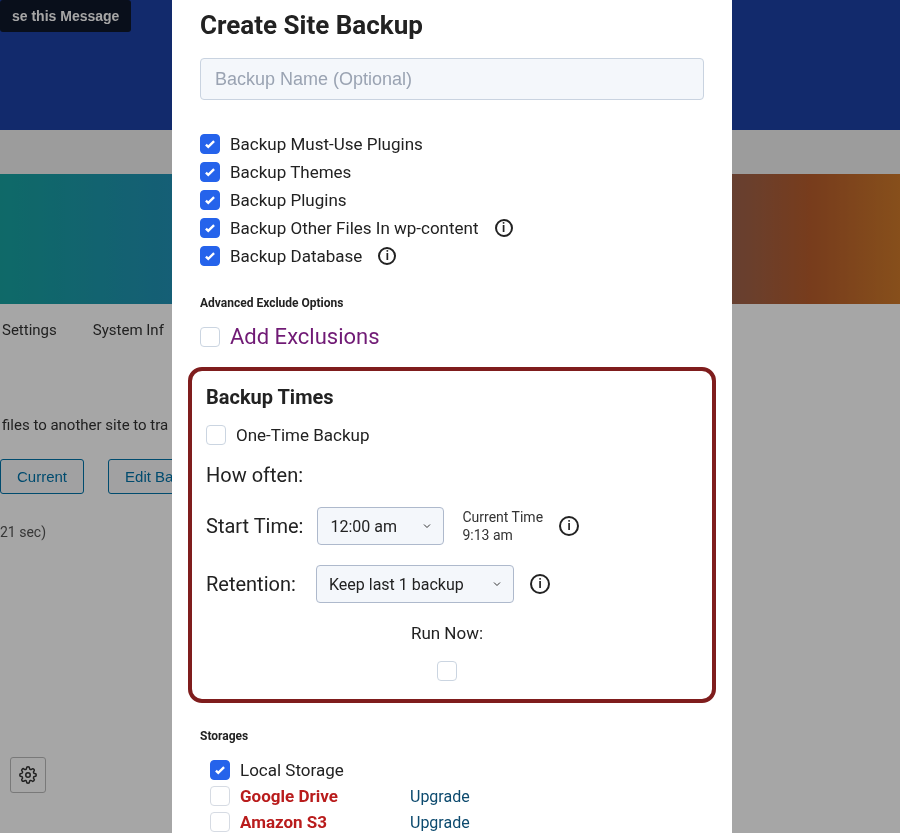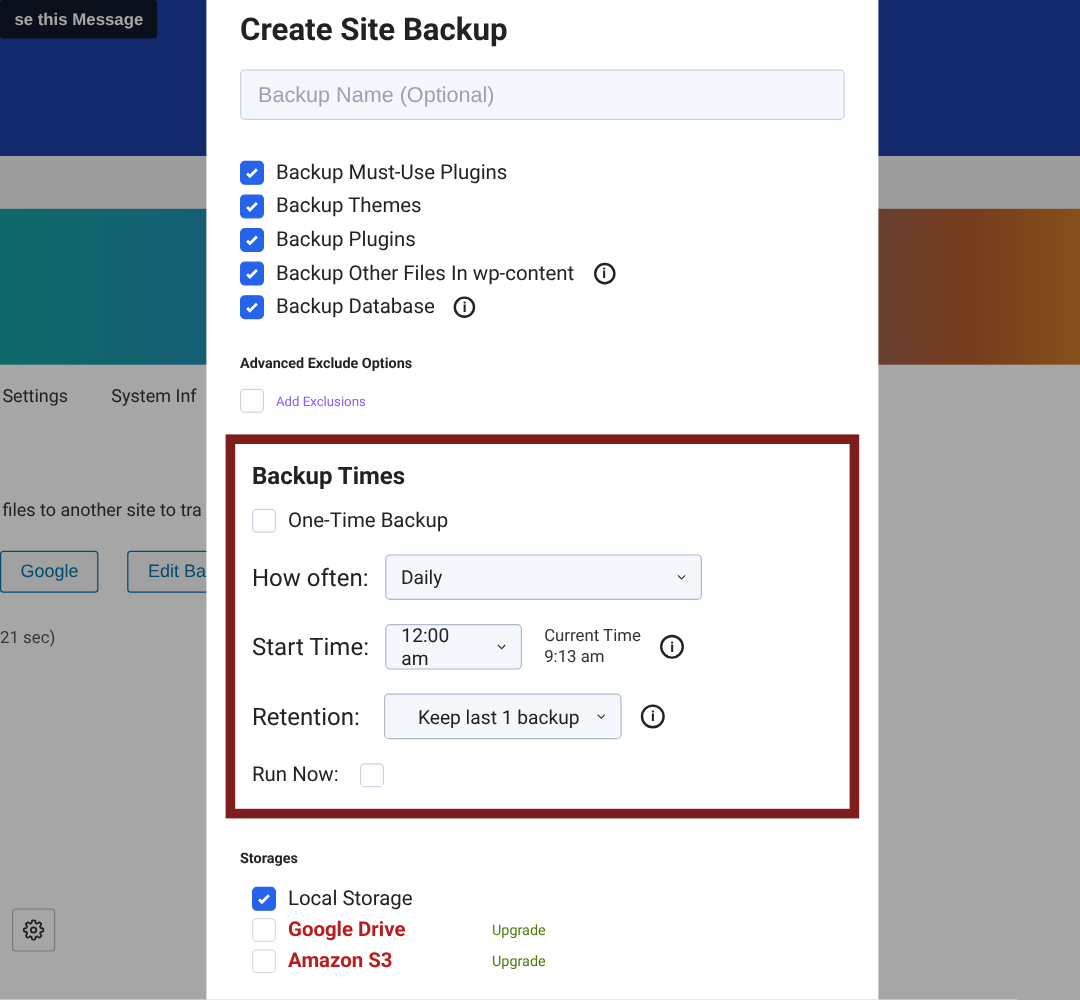--- a/index.html
+++ b/index.html
@@ -22,63 +22,63 @@
   .modal input.name { width:100%; height:42px; border:1px solid #c9d3e0; background:#f4f7fb; border-radius:4px; padding:0 14px; font-size:18px; color:#6b7280; }
   .modal input.name::placeholder { color:#9aa3b2; }
   .ck-list { margin-top:30px; }
   .ck-row { display:flex; align-items:center; gap:10px; padding:4px 0; font-size:17px; color:#222; }
   .ck-row .cb { width:20px; height:20px; border-radius:4px; border:1px solid #2563eb; display:inline-flex; align-items:center; justify-content:center; background:#2563eb; color:#fff; flex:0 0 auto; }
   .ck-row .cb svg { width:14px; height:14px; }
   .ck-row .info { width:18px; height:18px; border:2px solid #222; border-radius:50%; display:inline-flex; align-items:center; justify-content:center; font-size:12px; font-weight:700; margin-left:6px; }
   h2.sec { font-size:12px; font-weight:700; color:#222; margin-top:26px; margin-bottom:14px; }
   .excl-row { display:flex; align-items:center; gap:24px; margin-top:4px; }
   .excl-row .cb { width:20px; height:20px; border-radius:4px; border:1px solid #cbd5e1; background:#fff; display:inline-block; }
-  .excl-row .lbl { color:#8b5cf6; font-size:11px; margin-left:-14px; }
+  .excl-row .lbl { color:#701a75; font-size:22px; margin-left:-14px; }
   .excl-row .req { color:#b91c6b; font-size:17px; font-weight:400; margin-left:14px; }
-  .redbox { border:8px solid #7f1d1d; border-radius:0; padding:14px 24px 18px 14px; margin-top:18px; margin-left:-12px; margin-right:-12px; }
+  .redbox { border:4px solid #7f1d1d; border-radius:14px; padding:14px 24px 18px 14px; margin-top:18px; margin-left:-12px; margin-right:-12px; }
   .redbox h2 { font-size:20px; font-weight:700; color:#222; margin-bottom:16px; }
   .one-row { display:flex; align-items:center; gap:10px; font-size:17px; color:#222; margin-bottom:18px; }
   .one-row .cb { width:20px; height:20px; border-radius:4px; border:1px solid #cbd5e1; background:#fff; display:inline-block; }
   .form-row { display:flex; align-items:center; gap:14px; margin-bottom:20px; }
   .form-row label { font-size:20px; color:#222; min-width:96px; }
   .sel { position:relative; height:38px; border:1px solid #aeb9cc; background:#f4f7fb; border-radius:4px; display:flex; align-items:center; padding:0 34px 0 12px; font-size:16px; color:#222; }
   .sel.wide { width:264px; }
-  .sel.med { width:114px; }
-  .sel.ret { width:198px;justify-content:flex-end; }
+  .sel.med { width:127px; }
+  .sel.ret { width:198px; }
   .sel .chev { position:absolute; right:10px; top:50%; transform:translateY(-50%); width:12px; height:12px; }
   .curtime { font-size:14px; color:#333; line-height:1.3; margin-left:4px; }
   .curtime .t2 { display:block; }
   .info2 { width:20px; height:20px; border:2px solid #222; border-radius:50%; display:inline-flex; align-items:center; justify-content:center; font-size:12px; font-weight:700; margin-left:2px; }
-  .run-row { display:flex; align-items:center; gap:18px; font-size:17px; color:#222; }
+  .run-row { display:flex; align-items:center; gap:18px; font-size:17px; color:#222;flex-direction:column; }
   .run-row .cb { width:20px; height:20px; border-radius:4px; border:1px solid #cbd5e1; background:#fff; display:inline-block; }
   .storages-list { display:flex; flex-direction:column; }
   .st-row { display:flex; align-items:center; padding:3px 0; }
   .st-row .left { display:flex; align-items:center; gap:10px; width:200px;margin-left:10px; }
   .st-row .lbl2 { font-size:17px; }
   .cb2 { width:20px; height:20px; border-radius:4px; border:1px solid #2563eb; background:#2563eb; display:inline-flex; align-items:center; justify-content:center; color:#fff; flex:0 0 auto; }
   .cb2.off { background:#fff; border:1px solid #d6dbe3; color:transparent; }
-  .upg2 { color:#4d7c0f; font-size:12px; }
+  .upg2 { color:#0c4a6e; font-size:16px; }
   .gray { color:#b91c1c;font-weight:bold; }
 </style>
 </head>
 <body>
 
 <div class="bg-top"></div>
 <div class="bg-promo">
   <button>se this Message</button>
 </div>
 <div class="bg-grad"></div>
 <div class="bg-tab">
   <span>Settings</span>
   <span>System Inf</span>
 </div>
 <div class="bg-body">
   <div class="text1">files to another site to tra</div>
   <div class="btns">
-    <button class="btn2">Google</button>
+    <button class="btn2">Current</button>
     <button class="btn2">Edit Back</button>
   </div>
   <div class="meta">21 sec)</div>
   <div class="gear">
     <svg width="18" height="18" viewBox="0 0 24 24" fill="none" stroke="#333" stroke-width="2">
         <circle cx="12" cy="12" r="3"></circle>
         <path d="M19.4 15a1.7 1.7 0 0 0 .34 1.87l.06.06a2 2 0 1 1-2.83 2.83l-.06-.06a1.7 1.7 0 0 0-1.87-.34 1.7 1.7 0 0 0-1.03 1.56V21a2 2 0 1 1-4 0v-.09A1.7 1.7 0 0 0 9 19.4a1.7 1.7 0 0 0-1.87.34l-.06.06a2 2 0 1 1-2.83-2.83l.06-.06A1.7 1.7 0 0 0 4.6 15a1.7 1.7 0 0 0-1.56-1.03H3a2 2 0 1 1 0-4h.09A1.7 1.7 0 0 0 4.6 9a1.7 1.7 0 0 0-.34-1.87l-.06-.06A2 2 0 1 1 7.03 4.24l.06.06A1.7 1.7 0 0 0 9 4.6a1.7 1.7 0 0 0 1.03-1.56V3a2 2 0 1 1 4 0v.09c0 .69.41 1.31 1.03 1.56.62.26 1.34.12 1.87-.34l.06-.06a2 2 0 1 1 2.83 2.83l-.06.06c-.46.53-.6 1.25-.34 1.87.25.62.87 1.03 1.56 1.03H21a2 2 0 1 1 0 4h-.09c-.69 0-1.31.41-1.56 1.03z"></path>
       </svg>
   </div>
 </div>
@@ -141,26 +141,20 @@
   </div>
 
   <div class="redbox">
     <h2>Backup Times</h2>
     <div class="one-row">
       <span class="cb"></span>
       <span>One-Time Backup</span>
     </div>
     <div class="form-row">
       <label>How often:</label>
-      <div class="sel wide">
-        <span>Daily</span>
-        <svg class="chev" viewBox="0 0 24 24" fill="none" stroke="#333" stroke-width="2">
-            <path d="M6 9l6 6 6-6"></path>
-          </svg>
-      </div>
     </div>
     <div class="form-row">
       <label>Start Time:</label>
       <div class="sel med">
         <span>12:00 am</span>
         <svg class="chev" viewBox="0 0 24 24" fill="none" stroke="#333" stroke-width="2">
             <path d="M6 9l6 6 6-6"></path>
           </svg>
       </div>
       <div class="curtime">

